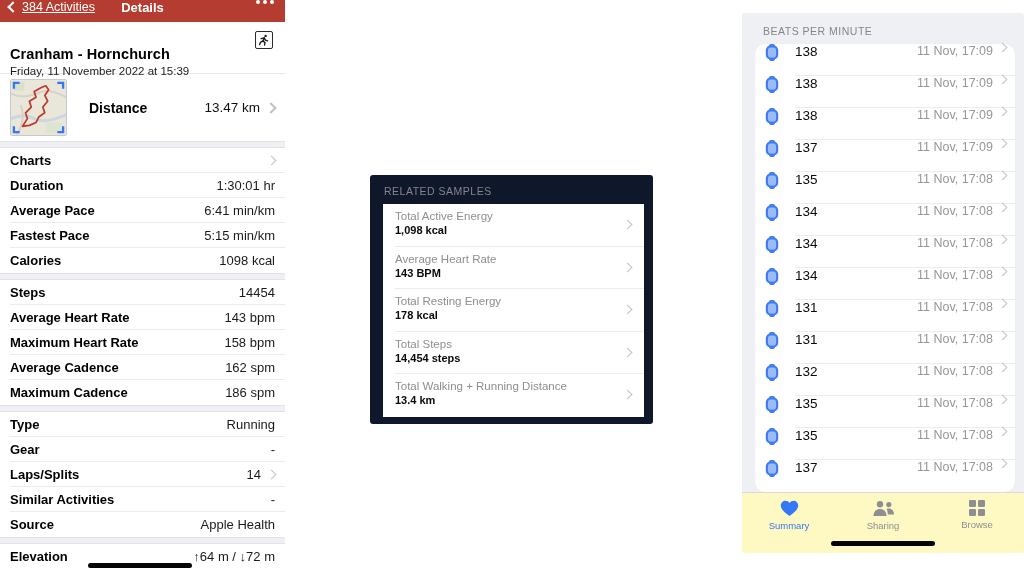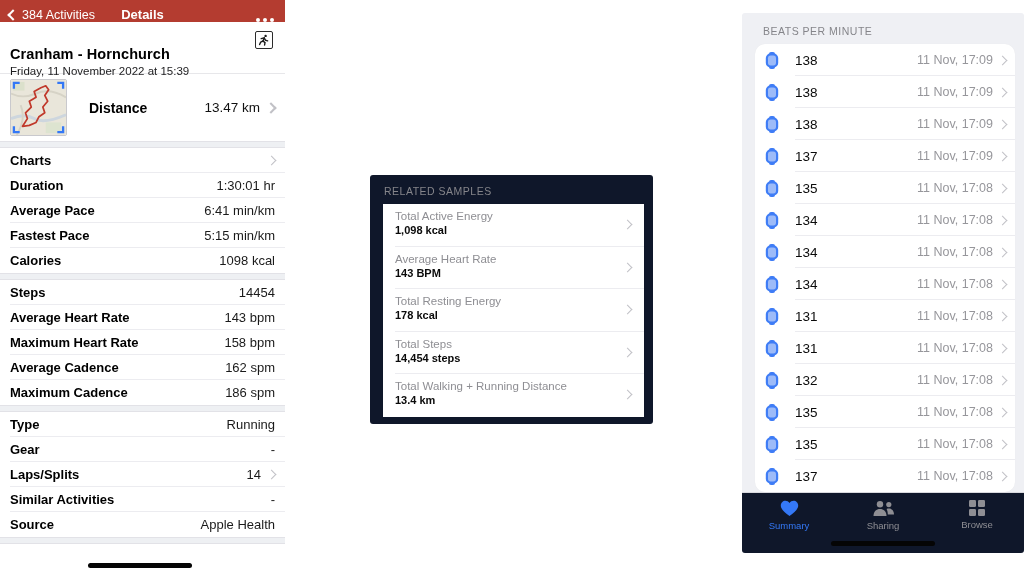--- a/index.html
+++ b/index.html
@@ -2,21 +2,21 @@
 <html><head>
 <meta charset="utf-8">
 <style>
   * { margin:0; padding:0; box-sizing:border-box; }
   html,body { width:1024px; height:576px; background:#ffffff; overflow:hidden;
     font-family:"Liberation Sans","DejaVu Sans",sans-serif; -webkit-font-smoothing:antialiased; }
   .stage { position:relative; width:1024px; height:576px; background:#fff; }
 
   
   .left-panel { position:absolute; left:0; top:0; width:285px; height:576px; background:#fff; }
-  .lnav { height:22px; background:#b43c30; display:flex; align-items:flex-end; padding:0 9px; color:#fff; position:relative; }
+  .lnav { height:22px; background:#b43c30; display:flex; align-items:flex-start; padding:0 9px; color:#fff; position:relative;text-decoration:underline; }
   .back-btn { display:flex; align-items:center; cursor:pointer; }
   .back-chev { width:8px; height:8px; border-left:2px solid #fff; border-bottom:2px solid #fff; transform:rotate(45deg); margin-right:5px; }
   .back-label { font-size:12.5px; color:#fff; }
   .lnav-title { position:absolute; left:50%; transform:translateX(-50%); font-size:13px; font-weight:bold; color:#fff; }
   .dots { margin-left:auto; width:4px; height:4px; border-radius:50%; background:#fff; box-shadow:-7px 0 0 #fff,-14px 0 0 #fff; margin-right:2px; cursor:pointer; }
 
   .lheader { height:52px; padding:24px 10px 0 10px; border-bottom:1px solid #e7e7ea; position:relative; }
   .ltitle { font-size:14.5px; font-weight:bold; color:#000; letter-spacing:.1px; }
   .lsub { font-size:11.5px; color:#1c1c1e; margin-top:3px; }
   .runner-box { position:absolute; right:12px; top:9px; width:18px; height:18px; border:1.5px solid #2b2b2b; border-radius:2px; display:flex; align-items:center; justify-content:center; background:#fff; }
@@ -44,27 +44,27 @@
   .mrow { position:relative; height:42.5px; padding:6px 30px 0 12px; cursor:pointer; }
   .mrow:not(:last-child)::after { content:''; position:absolute; left:12px; right:0; bottom:0; height:1px; background:#ececf0; }
   .mrow-label { font-size:11.5px; color:#8e8e93; }
   .mrow-value { font-size:11px; font-weight:600; color:#0a0a0a; margin-top:2px; }
   .mrow .chev { position:absolute; right:13px; top:17px; }
 
   
   .right-panel { position:absolute; left:742px; top:13px; width:282px; height:540px; background:#eff0f4; border-radius:3px; overflow:hidden; }
   .right-panel .section-title { padding:12px 0 7px 21px; }
   .rcard { margin:0 9px 0 13px; background:#fff; border-radius:10px; box-shadow:0 0 1px rgba(0,0,0,.06); }
-  .rrow { position:relative; height:32px; display:flex; align-items:center; padding:0 9px 0 10px; cursor:pointer; }
+  .rrow { position:relative; height:32px; display:flex; padding:0 9px 0 10px; cursor:pointer; }
   .rrow:not(:last-child)::after { content:''; position:absolute; left:40px; right:0; bottom:0; height:1px; background:#ececf0; }
   .rrow-value { font-size:13.5px; color:#0a0a0a; margin-left:16px; }
   .rrow-time { margin-left:auto; font-size:12.5px; color:#96969b; }
   .rrow .chev { margin-left:6px; }
 
-  .tabbar { position:absolute; left:0; right:0; bottom:0; height:61px; background:#0f172a; border-top:1px solid #d9d9de; display:flex; }
+  .tabbar { position:absolute; left:0; right:0; bottom:0; height:61px; background:#fef9c3; border-top:1px solid #d9d9de; display:flex; }
   .tab { flex:1; display:flex; flex-direction:column; align-items:center; padding-top:7px; cursor:pointer; }
   .tab-label { font-size:9.5px; color:#8e8e93; margin-top:3px; }
   .tab.active .tab-label { color:#3478f6; }
   .home-bar-right { position:absolute; left:50%; transform:translateX(-50%); bottom:7px; width:104px; height:5px; background:#050505; border-radius:3px; }
 </style>
 </head>
 <body>
 
 <div class="stage">
 
@@ -184,20 +184,26 @@
         <span class="lrow-value">-</span>
       </div>
       <div class="lrow">
         <span class="lrow-label">Source</span>
         <span class="lrow-value">Apple Health</span>
       </div>
     </div>
 
     <div class="thick-sep"></div>
 
+    <div class="lgroup">
+      <div class="lrow">
+        <span class="lrow-label">Elevation</span>
+        <span class="lrow-value">↑64 m / ↓72 m</span>
+      </div>
+    </div>
 
     <div class="home-bar-left"></div>
   </div>
 
   <div class="mid-panel">
     <div class="section-title">RELATED SAMPLES</div>
     <div class="mid-card">
       <div class="mrow">
         <div class="mrow-label">Total Active Energy</div>
         <div class="mrow-value">1,098 kcal</div>

